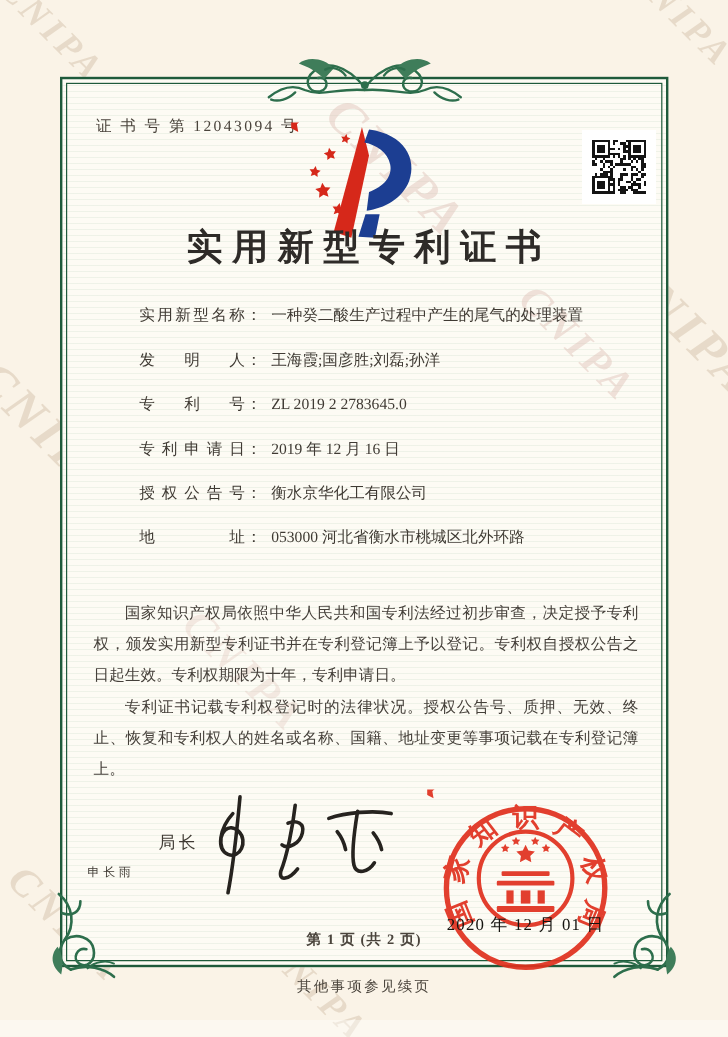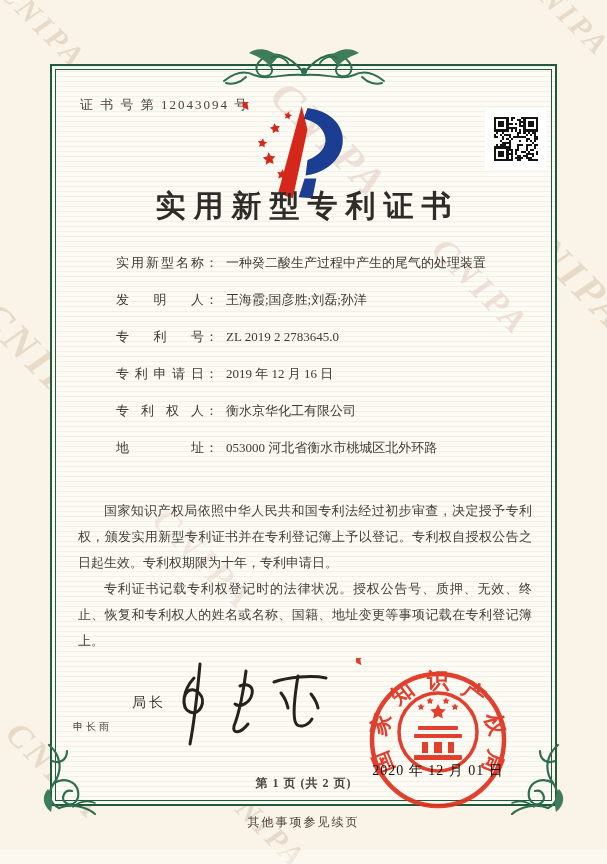--- a/index.html
+++ b/index.html
@@ -423,21 +423,21 @@
         <div class="field-row">
           <span class="f-label">发明人</span><span class="f-colon">：</span><span class="f-value">王海霞;国彦胜;刘磊;孙洋</span>
         </div>
         <div class="field-row">
           <span class="f-label">专利号</span><span class="f-colon">：</span><span class="f-value">ZL 2019 2 2783645.0</span>
         </div>
         <div class="field-row">
           <span class="f-label">专利申请日</span><span class="f-colon">：</span><span class="f-value">2019 年 12 月 16 日</span>
         </div>
         <div class="field-row">
-          <span class="f-label">专利权人</span><span class="f-colon">：</span><span class="f-value">衡水京华化工有限公司</span>
+          <span class="f-label">授权公告号</span><span class="f-colon">：</span><span class="f-value">衡水京华化工有限公司</span>
         </div>
         <div class="field-row">
           <span class="f-label">地址</span><span class="f-colon">：</span><span class="f-value">053000 河北省衡水市桃城区北外环路</span>
         </div>
       </div>
 
       <div class="paras">
         <p>国家知识产权局依照中华人民共和国专利法经过初步审查，决定授予专利权，颁发实用新型专利证书并在专利登记簿上予以登记。专利权自授权公告之日起生效。专利权期限为十年，专利申请日。</p>
         <p>专利证书记载专利权登记时的法律状况。授权公告号、质押、无效、终止、恢复和专利权人的姓名或名称、国籍、地址变更等事项记载在专利登记簿上。</p>
       </div>

